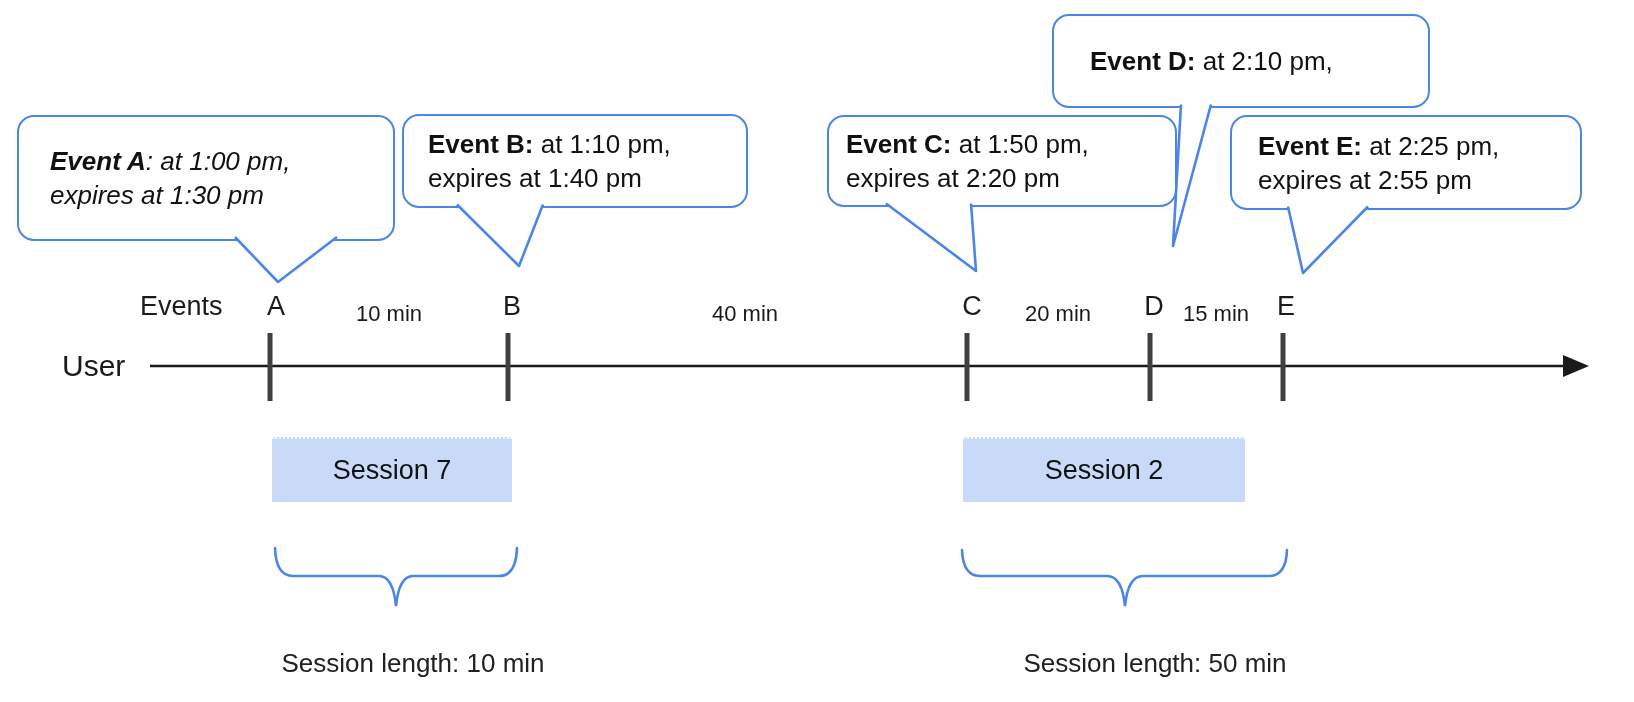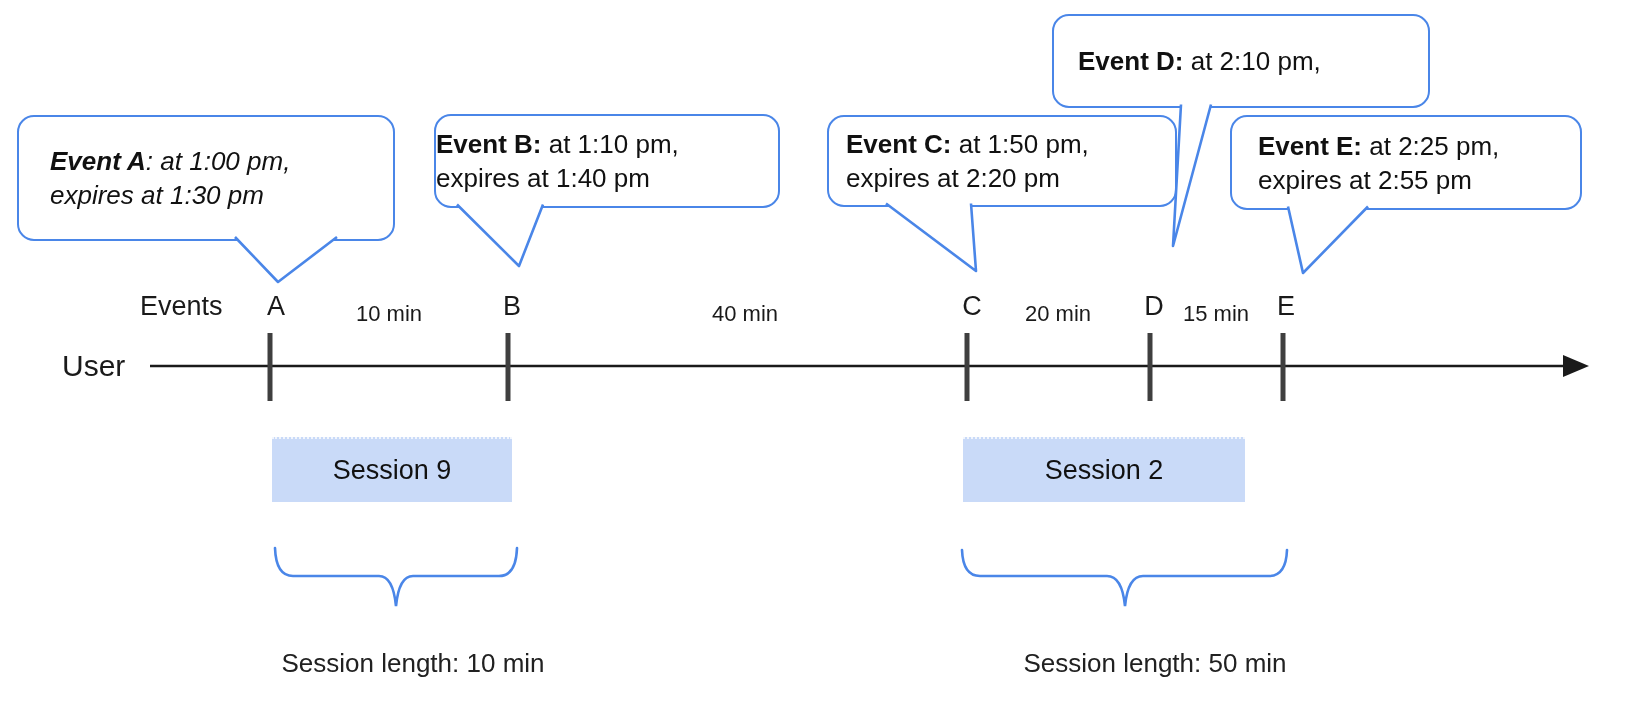--- a/index.html
+++ b/index.html
@@ -49,41 +49,41 @@
 </head>
 <body>
 
 <div class="stage">
 
   <div class="bubble" style="left:17px;top:115px;width:378px;height:126px;padding-left:31px;font-style:italic;">
     <div><b>Event A</b><span>: at 1:00 pm,</span></div>
     <div>expires at 1:30 pm</div>
   </div>
 
-  <div class="bubble" style="left:402px;top:114px;width:346px;height:94px;margin-left:32px;">
+  <div class="bubble" style="left:402px;top:114px;width:346px;height:94px;padding-left:24px;">
     <div><b>Event B:</b><span> at 1:10 pm,</span></div>
     <div>expires at 1:40 pm</div>
   </div>
 
   <div class="bubble" style="left:827px;top:115px;width:350px;height:92px;padding-left:17px;">
     <div><b>Event C:</b><span> at 1:50 pm,</span></div>
     <div>expires at 2:20 pm</div>
   </div>
 
-  <div class="bubble" style="left:1052px;top:14px;width:378px;height:94px;padding-left:24px;">
+  <div class="bubble" style="left:1052px;top:14px;width:378px;height:94px;padding-left:36px;">
     <div><b>Event D:</b><span> at 2:10 pm,</span></div>
   </div>
 
   <div class="bubble" style="left:1230px;top:115px;width:352px;height:95px;padding-left:26px;">
     <div><b>Event E:</b><span> at 2:25 pm,</span></div>
     <div>expires at 2:55 pm</div>
   </div>
 
   <div class="session-bar" style="left:272px;top:437px;width:240px;height:65px;">
-    <span>Session 9</span>
+    <span>Session 7</span>
   </div>
   <div class="session-bar" style="left:963px;top:437px;width:282px;height:65px;">
     <span>Session 2</span>
   </div>
 
   <svg class="overlay" width="1634" height="702" viewBox="0 0 1634 702">
 
     <path class="tail" d="M235,237 L278,282 L337,237"></path>
     <path class="tail" d="M457,204.5 L519,266 L543,204.5"></path>
     <path class="tail" d="M886,203.5 L976,271 L971,203.5"></path>

